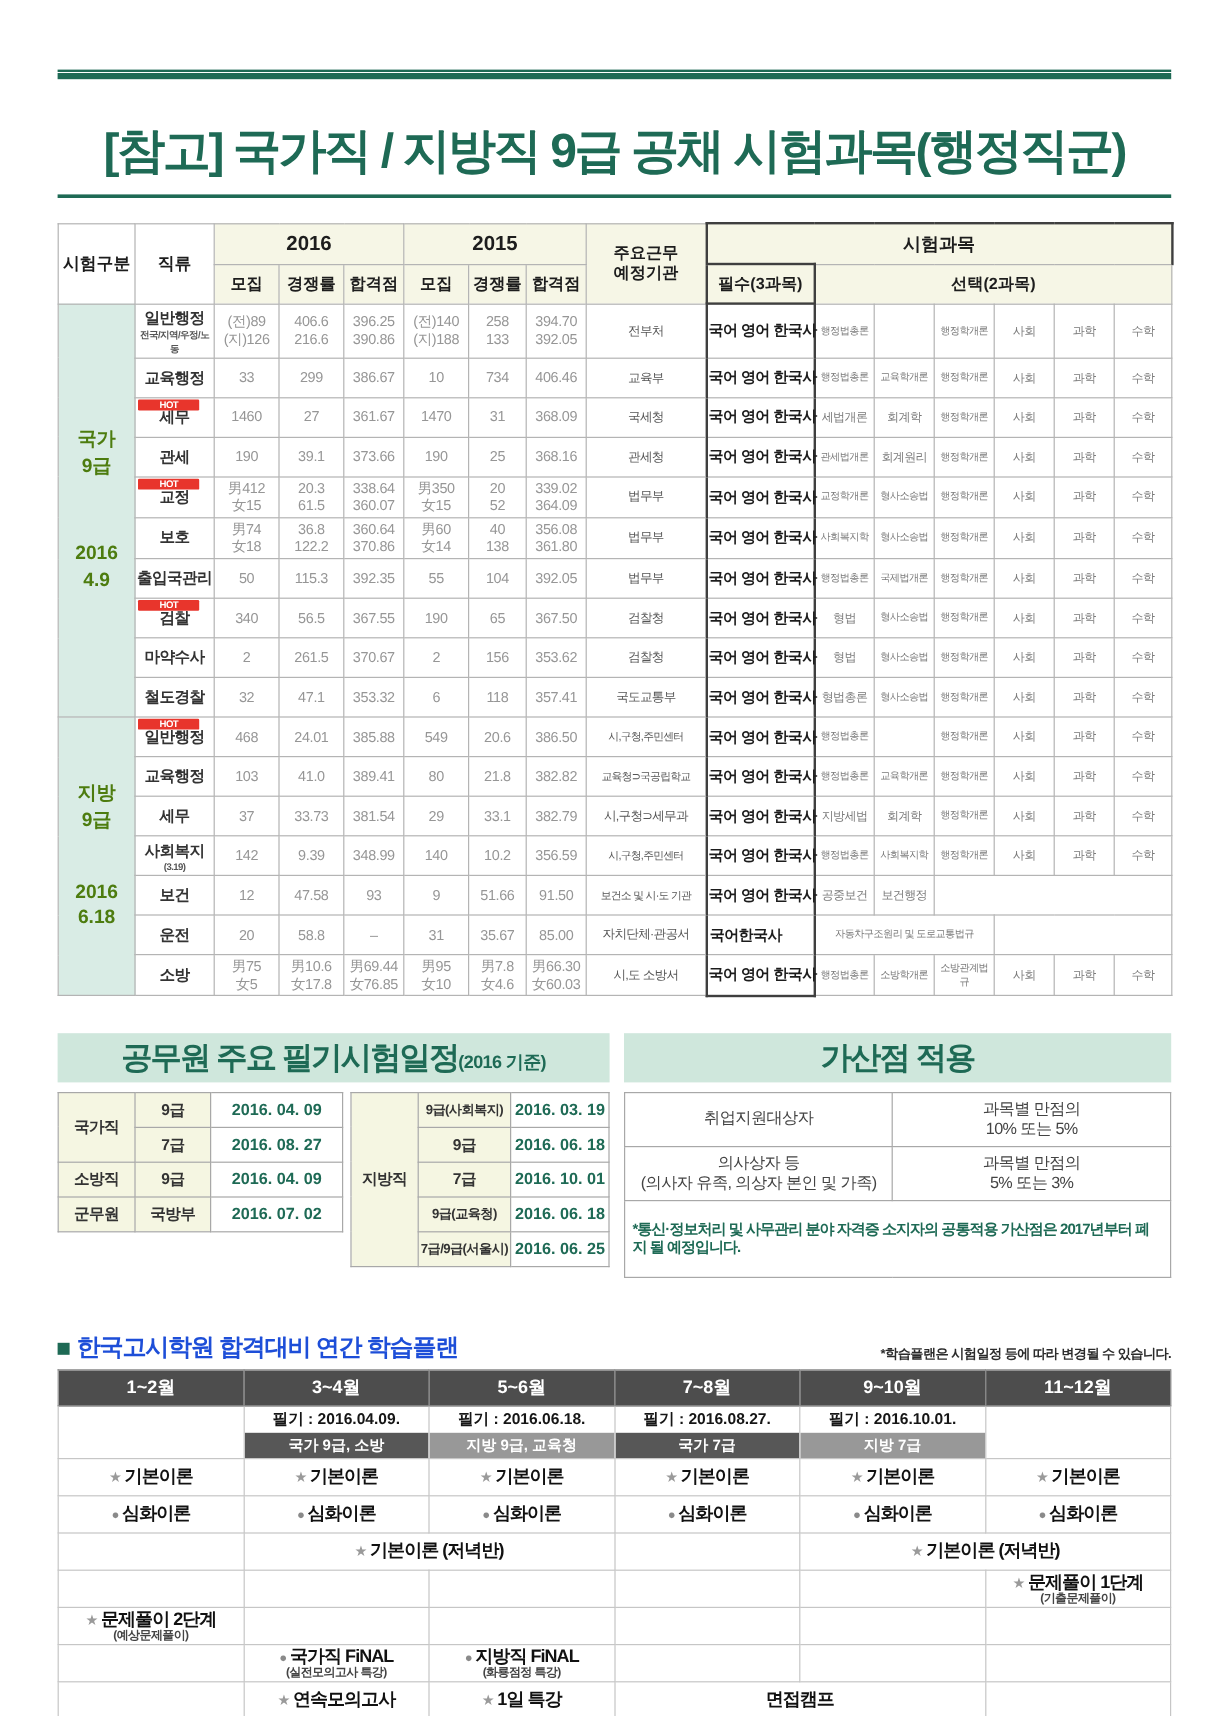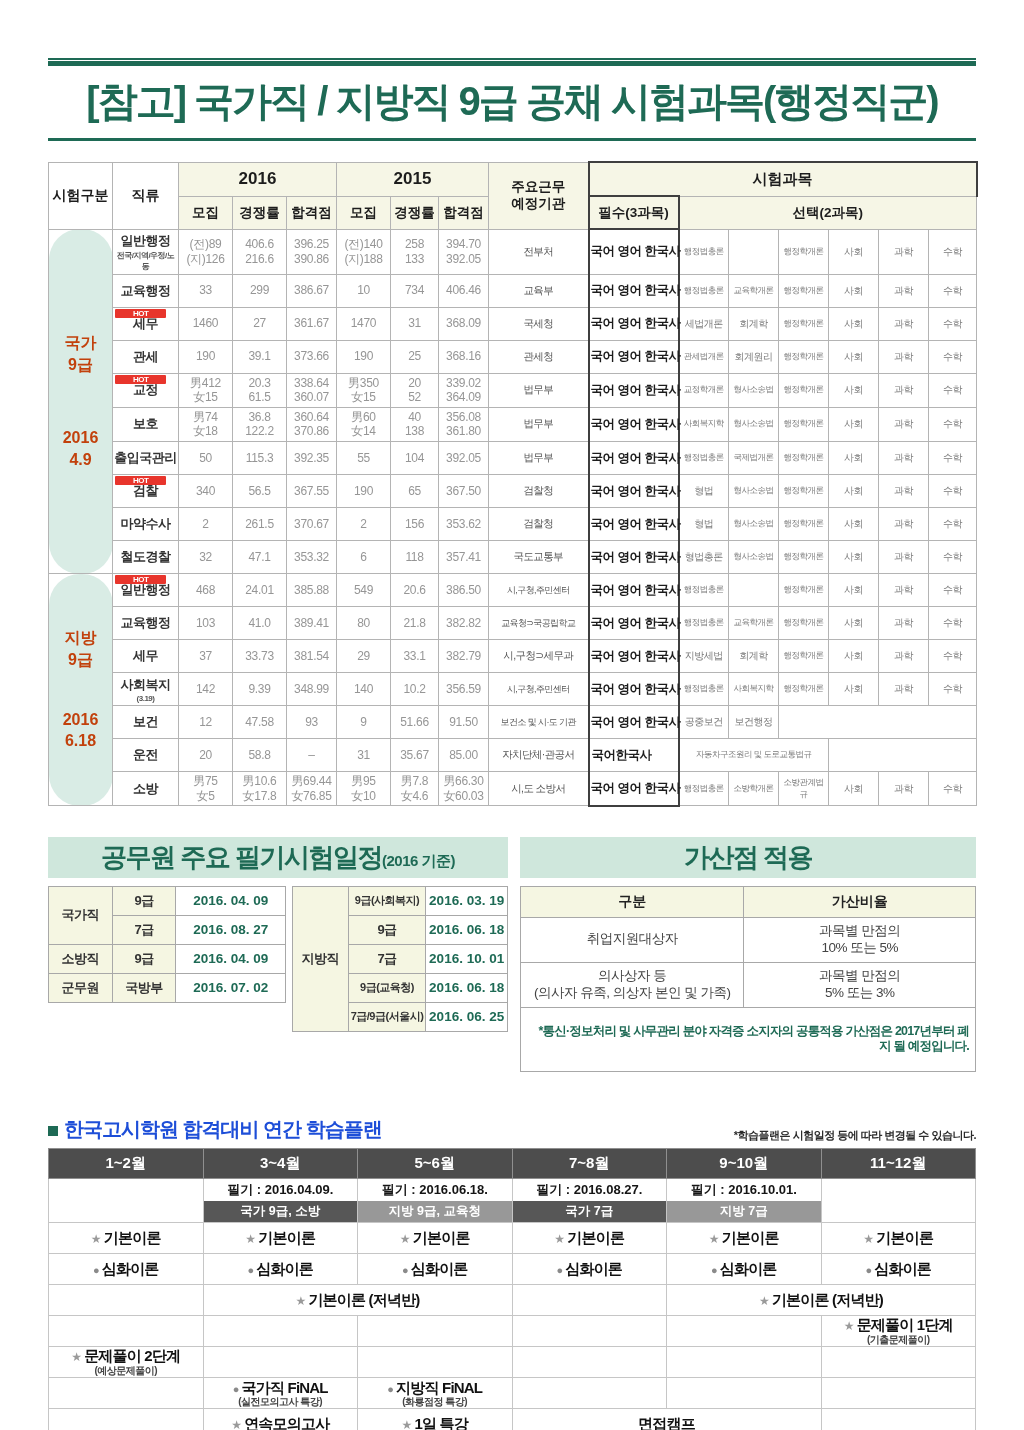--- a/index.html
+++ b/index.html
@@ -4,36 +4,36 @@
 <style>
   * { margin:0; padding:0; box-sizing:border-box; }
   html,body { background:#fff; }
   body { width:1024px; height:1430px; overflow:hidden;
          font-family:"Liberation Sans","DejaVu Sans",sans-serif; color:#222; }
   .page { width:928px; margin:0 auto; padding-top:58px; }
 
   
   .top-rule { height:8px; background:linear-gradient(#1e6a55 0 2px,#ffffff 2px 3px,#1e6a55 3px 100%); }
   .page-title { text-align:center; color:#1e6a55; font-size:40px; font-weight:bold;
-                letter-spacing:-2px; padding:8px 0 9px; }
+                letter-spacing:-2px; padding:8px 0 9px;margin-top:24px; }
   .title-rule { height:3px; background:#1e6a55; margin-bottom:20px; }
 
   
   table { border-collapse:collapse; }
   .main { width:928px; table-layout:fixed; }
   .main th,.main td { border:1px solid #b4b4b4; text-align:center; vertical-align:middle; padding:2px 1px; }
   .main thead th { background:#f6f6e6; color:#1d1d1d; font-size:13.5px; font-weight:bold; }
   .main thead th.year { font-size:17px; height:34px; }
   .main thead th.white { background:#fff; font-size:14px; }
   .main thead tr.sub th { height:33px; }
   .pre { white-space:pre-line; line-height:1.22; }
   .subjects-h { border-top:2px solid #3f3f3f !important; border-left:2px solid #3f3f3f !important;
                 border-right:2px solid #3f3f3f !important; font-size:15px !important; }
   .required-h { border:2px solid #3f3f3f !important; }
-  .group-cell { background:#d9ece5; color:#c2410c; font-size:16px; font-weight:600;border-radius:31px; }
+  .group-cell { background:#d9ece5; color:#4d7c0f; font-size:16px; font-weight:600; }
   .group-cell .gtitle,.group-cell .gdate { white-space:pre-line; line-height:1.35; }
   .name-cell { position:relative; font-weight:bold; font-size:13px; color:#333; letter-spacing:-0.5px; }
   .name-sub { font-size:8px; color:#555; letter-spacing:-0.5px; }
   .hot { position:absolute; top:1px; left:2px; background:#e8352c; color:#fff;
          font-size:8px; font-weight:bold; padding:0 18px; border-radius:1px; }
   .num { font-size:12px; color:#969696; letter-spacing:-0.3px; }
   .agency { font-size:10.5px; color:#555; letter-spacing:-0.6px; }
   .agency.small { font-size:9px; }
   .req { font-weight:bold; font-size:12.5px; color:#1c1c1c; letter-spacing:-0.5px; white-space:nowrap;
          border-left:2px solid #3f3f3f !important; border-right:2px solid #3f3f3f !important; }
@@ -53,21 +53,21 @@
   .sched td { border:1px solid #a8a8a8; height:29px; text-align:center; vertical-align:middle; }
   .sched .lab { background:#f5f6e2; font-weight:bold; font-size:13px; color:#333; letter-spacing:-0.5px; }
   .sched .lab.small { font-size:11px; }
   .sched .date { color:#1e6a55; font-weight:bold; font-size:13.5px; }
   #sched-left { width:238px; } #sched-right { width:216px; }
   .bonus { width:456px; margin-top:8px; }
   .bonus th,.bonus td { border:1px solid #a8a8a8; text-align:center; vertical-align:middle; }
   .bonus th { background:#f5f6e2; font-size:14px; height:31px; }
   .bonus td { font-size:13.5px; color:#444; height:45px; line-height:1.25; letter-spacing:-0.5px; }
   .bonus .bnote { color:#1e6a55; font-weight:bold; font-size:12.5px; height:36px;
-                  text-align:right; padding:16px 6px; letter-spacing:-0.8px; }
+                  text-align:left; padding:16px 6px; letter-spacing:-0.8px; }
 
   
   .plan-head { display:flex; justify-content:space-between; align-items:flex-end;
                margin-top:44px; margin-bottom:5px; }
   .plan-title { color:#1d4ed8; font-size:20px; font-weight:bold; letter-spacing:-1px; }
   .plan-title .sq { display:inline-block; width:10px; height:10px; background:#1e6a55; margin-right:6px; }
   .plan-note { font-size:11px; color:#2b2b2b; font-weight:bold; letter-spacing:-0.5px; }
   .plan { width:928px; table-layout:fixed; }
   .plan thead th { background:#4d4d4d; color:#fff; font-size:15px; font-weight:bold;
                    height:30px; border:1px solid #8f8f8f; }
@@ -567,24 +567,20 @@
     </div>
     <div class="mid-right">
       <div class="bar">가산점 적용</div>
       <table class="bonus" id="bonus-table">
         <colgroup>
             <col style="width:224px">
             <col style="width:232px">
           </colgroup>
         <tbody>
             <tr>
-              <th>구분</th>
-              <th>가산비율</th>
-            </tr>
-            <tr>
               <td class="pre">취업지원대상자</td>
               <td class="pre">과목별 만점의
 10% 또는 5%</td>
             </tr>
             <tr>
               <td class="pre">의사상자 등
 (의사자 유족, 의상자 본인 및 가족)</td>
               <td class="pre">과목별 만점의
 5% 또는 3%</td>
             </tr>

